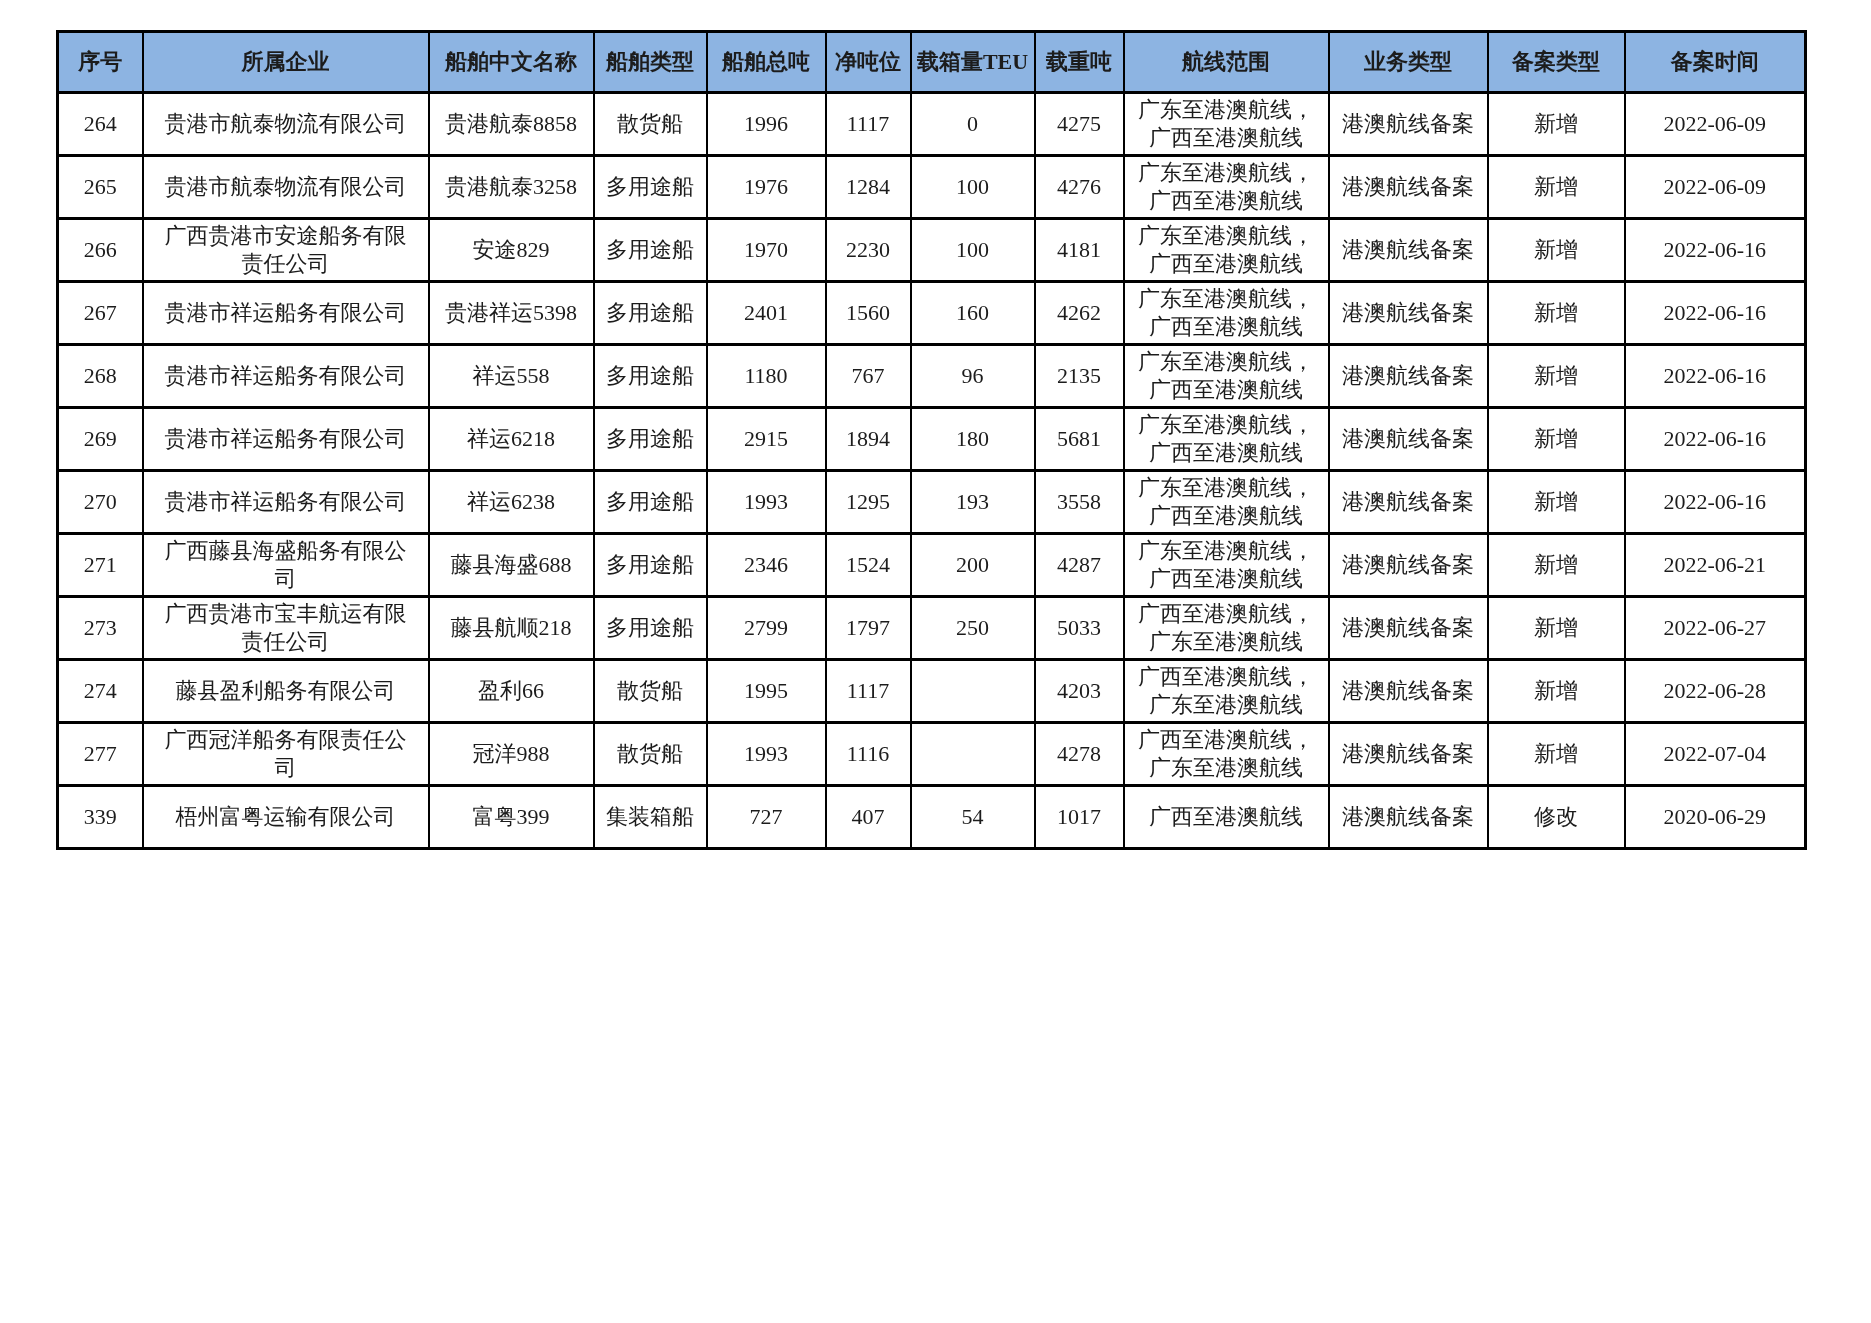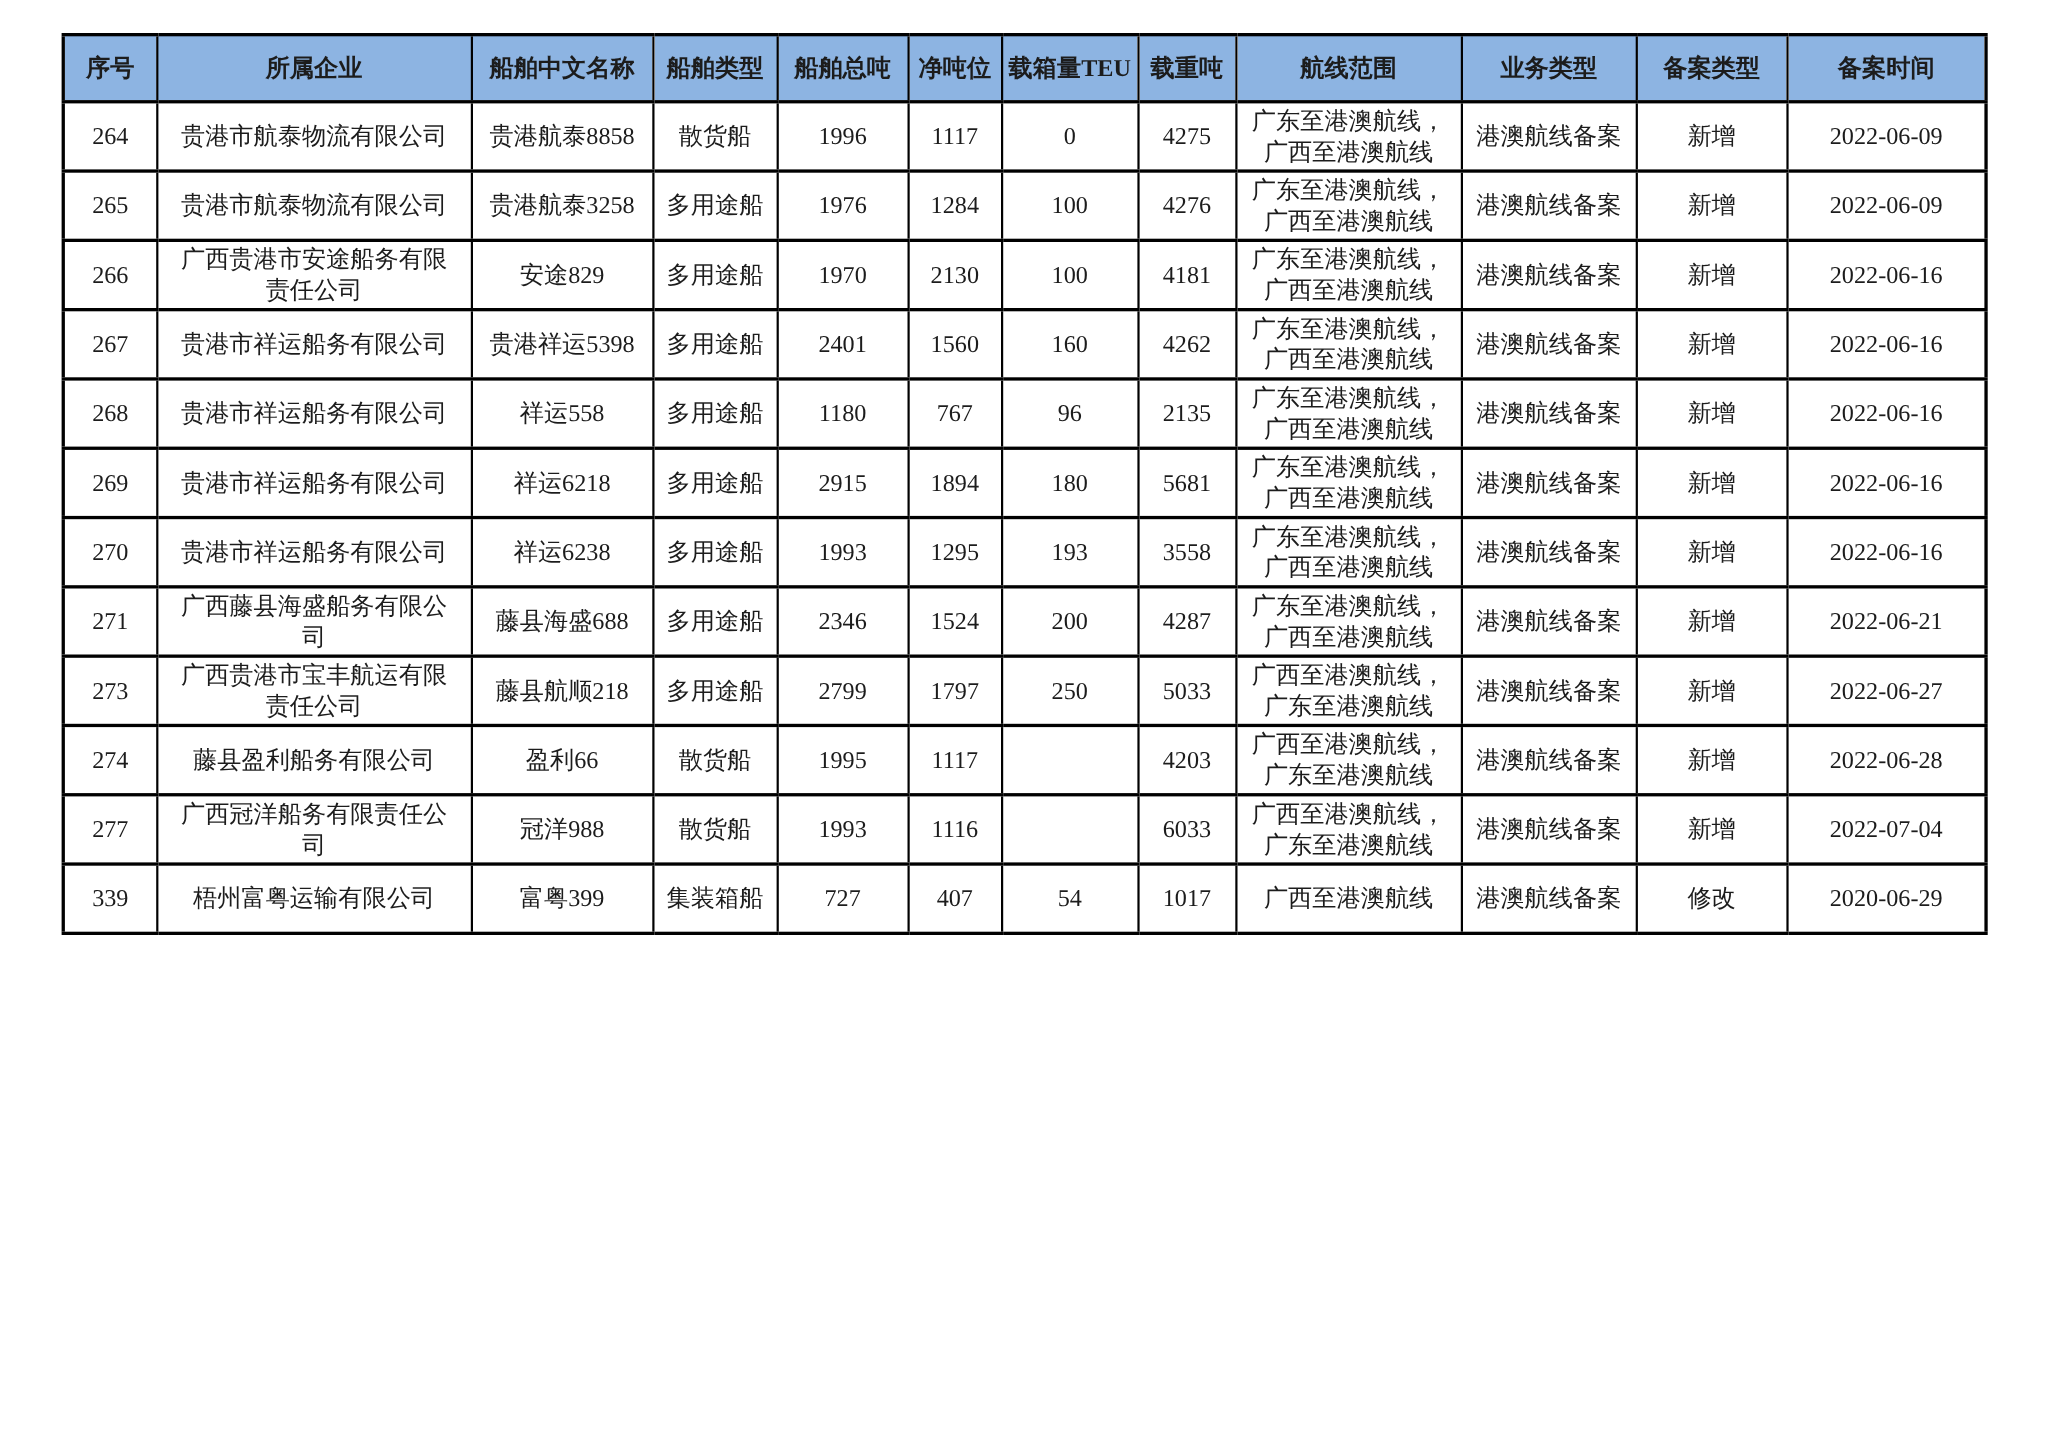--- a/index.html
+++ b/index.html
@@ -129,21 +129,21 @@
           <td class="col-business_type">港澳航线备案</td>
           <td class="col-filing_type">新增</td>
           <td class="col-filing_date">2022-06-09</td>
         </tr>
         <tr>
           <td class="col-seq">266</td>
           <td class="col-company">广西贵港市安途船务有限责任公司</td>
           <td class="col-ship_name">安途829</td>
           <td class="col-ship_type">多用途船</td>
           <td class="col-gross_tonnage">1970</td>
-          <td class="col-net_tonnage">2130</td>
+          <td class="col-net_tonnage">2230</td>
           <td class="col-teu">100</td>
           <td class="col-deadweight">4181</td>
           <td class="col-route">广东至港澳航线，广西至港澳航线</td>
           <td class="col-business_type">港澳航线备案</td>
           <td class="col-filing_type">新增</td>
           <td class="col-filing_date">2022-06-16</td>
         </tr>
         <tr>
           <td class="col-seq">267</td>
           <td class="col-company">贵港市祥运船务有限公司</td>
@@ -243,21 +243,21 @@
           <td class="col-filing_date">2022-06-28</td>
         </tr>
         <tr>
           <td class="col-seq">277</td>
           <td class="col-company">广西冠洋船务有限责任公司</td>
           <td class="col-ship_name">冠洋988</td>
           <td class="col-ship_type">散货船</td>
           <td class="col-gross_tonnage">1993</td>
           <td class="col-net_tonnage">1116</td>
           <td class="col-teu"></td>
-          <td class="col-deadweight">6033</td>
+          <td class="col-deadweight">4278</td>
           <td class="col-route">广西至港澳航线，广东至港澳航线</td>
           <td class="col-business_type">港澳航线备案</td>
           <td class="col-filing_type">新增</td>
           <td class="col-filing_date">2022-07-04</td>
         </tr>
         <tr>
           <td class="col-seq">339</td>
           <td class="col-company">梧州富粤运输有限公司</td>
           <td class="col-ship_name">富粤399</td>
           <td class="col-ship_type">集装箱船</td>

